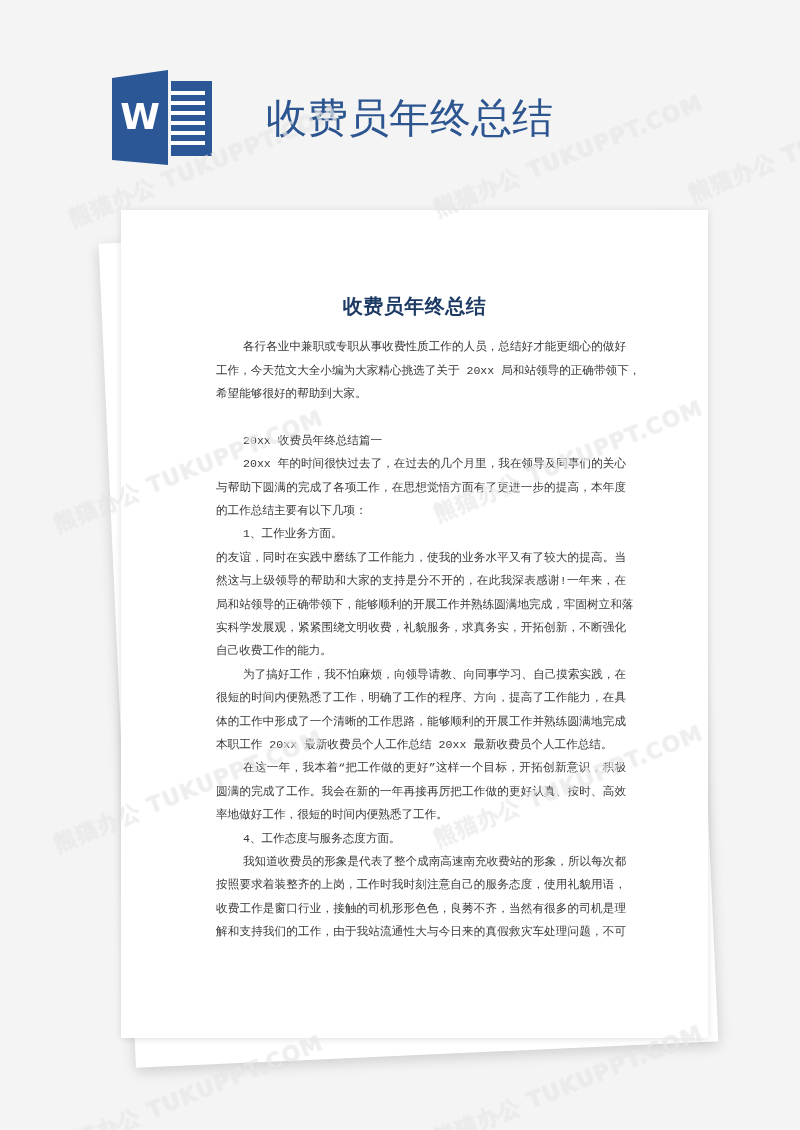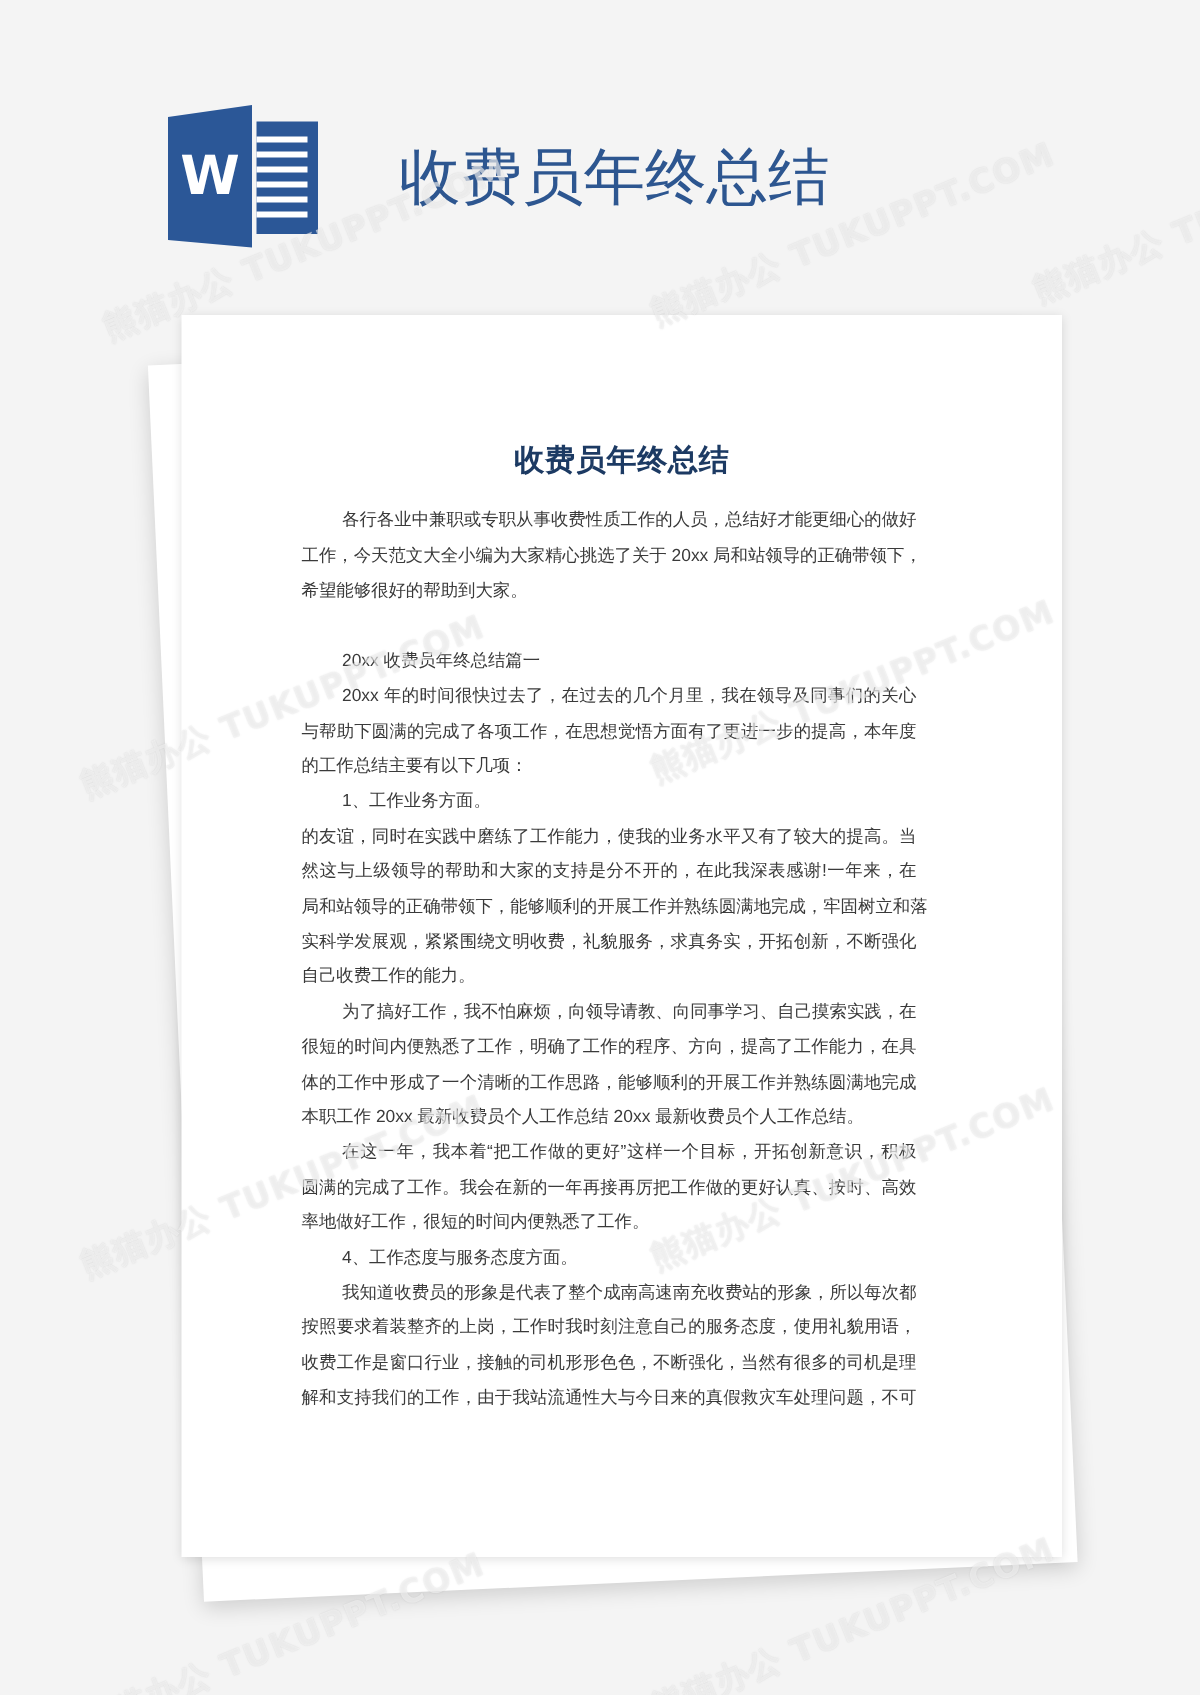--- a/index.html
+++ b/index.html
@@ -31,22 +31,22 @@
       position: absolute; left: 121px; top: 210px; width: 587px; height: 828px;
       background: #ffffff;
       box-shadow: 0 1px 7px rgba(0,0,0,0.13);
     }
     .doc-title {
       position: absolute; left: 0; top: 84px; width: 100%; text-align: center;
       font-size: 20px; line-height: 24px; font-weight: bold; color: #1c3a63;
       font-family: "DejaVu Sans", sans-serif; letter-spacing: 0.5px;
     }
     .doc-body {
-      position: absolute; left: 80px; top: 125.3px; width: 410px;
-      font-family: Liberation Sans, sans-serif; font-size: 11.6px; color: #3a3a3a;
+      position: absolute; left: 95px; top: 125.3px; width: 410px;
+      font-family: Liberation Mono, monospace; font-size: 11.6px; color: #3a3a3a;
     }
     .line {
       height: 23.4px; line-height: 23.4px; white-space: nowrap; overflow: visible;
       text-align: justify; text-align-last: justify;
     }
     .line.first { padding-left: 27px; }
     .line.last { text-align: right; text-align-last: left; }
     .spacer { height: 23.4px; }
   </style>
 </head>
@@ -99,21 +99,21 @@
     <div class="line last">本职工作 20xx 最新收费员个人工作总结 20xx 最新收费员个人工作总结。</div>
 
     <div class="line first">在这一年，我本着“把工作做的更好”这样一个目标，开拓创新意识，积极</div>
     <div class="line">圆满的完成了工作。我会在新的一年再接再厉把工作做的更好认真、按时、高效</div>
     <div class="line last">率地做好工作，很短的时间内便熟悉了工作。</div>
 
     <div class="line first last">4、工作态度与服务态度方面。</div>
 
     <div class="line first">我知道收费员的形象是代表了整个成南高速南充收费站的形象，所以每次都</div>
     <div class="line">按照要求着装整齐的上岗，工作时我时刻注意自己的服务态度，使用礼貌用语，</div>
-    <div class="line">收费工作是窗口行业，接触的司机形形色色，不断强化，当然有很多的司机是理</div>
+    <div class="line">收费工作是窗口行业，接触的司机形形色色，良莠不齐，当然有很多的司机是理</div>
     <div class="line">解和支持我们的工作，由于我站流通性大与今日来的真假救灾车处理问题，不可</div>
   </div>
 </div>
 
 <div class="watermark" style="left:70px; top:205px;">熊猫办公 TUKUPPT.COM</div>
 <div class="watermark" style="left:435px; top:195px;">熊猫办公 TUKUPPT.COM</div>
 <div class="watermark" style="left:690px; top:180px;">熊猫办公 TUKUPPT.COM</div>
 <div class="watermark" style="left:55px; top:510px;">熊猫办公 TUKUPPT.COM</div>
 <div class="watermark" style="left:435px; top:500px;">熊猫办公 TUKUPPT.COM</div>
 <div class="watermark" style="left:55px; top:830px;">熊猫办公 TUKUPPT.COM</div>

